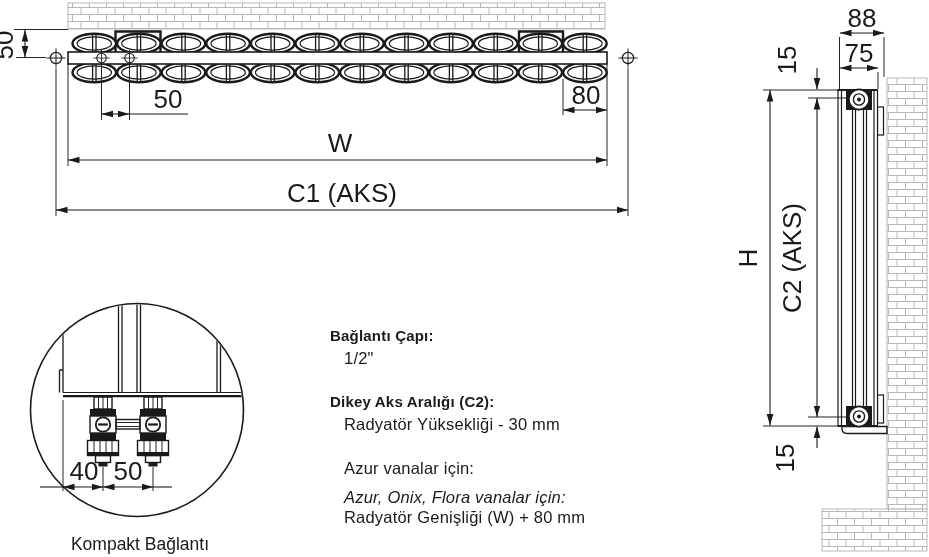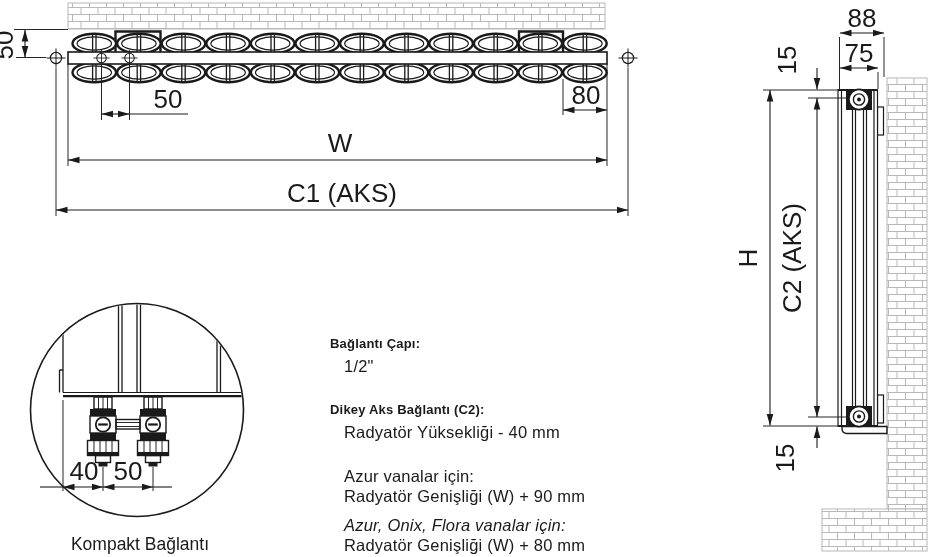--- a/index.html
+++ b/index.html
@@ -8,21 +8,21 @@
   svg{position:absolute;left:0;top:0;}
   .ln{stroke:#1a1a1a;fill:none;}
   .dim{stroke:#1a1a1a;stroke-width:1.1;fill:none;}
   .ext{stroke:#1a1a1a;stroke-width:0.95;fill:none;}
   .txt{font-family:"Liberation Sans",sans-serif;font-size:26px;fill:#1a1a1a;text-anchor:middle;}
   .txt-cap{font-family:"Liberation Sans",sans-serif;font-size:17.5px;fill:#1a1a1a;text-anchor:middle;}
   .wall{fill:url(#brick);stroke:#b8b8b8;stroke-width:1;}
   .specs{position:absolute;left:330px;top:317px;width:300px;color:#1a1a1a;
          font-size:16.5px;line-height:20px;letter-spacing:0.2px;}
   .specs .blk{margin:0 0 24px 0;}
-  .specs h3{margin:17px 0 2px 0;font-size:13px;line-height:20px;font-weight:bold;}
+  .specs h3{margin:9px 0 2px 0;font-size:15px;line-height:20px;font-weight:bold;}
   .specs p{margin:0 0 0 14px;}
   .specs .sub{margin-top:9px;font-style:italic;}
 </style>
 </head>
 <body>
 
 <div class="stage">
 
 <svg width="929" height="557" viewBox="0 0 929 557">
   <defs>
@@ -202,24 +202,23 @@
     <text class="txt-cap" x="140" y="550">Kompakt Bağlantı</text>
   </g>
 </svg>
 
 <div class="specs">
   <div class="blk">
     <h3>Bağlantı Çapı:</h3>
     <p>1/2"</p>
   </div>
   <div class="blk">
-    <h3>Dikey Aks Bağlantı (C2):</h3>
-    <p>Radyatör Yüksekliği - 40 mm</p>
+    <h3>Dikey Aks Aralığı (C2):</h3>
+    <p>Radyatör Yüksekliği - 30 mm</p>
   </div>
   <div class="blk">
     <p>Azur vanalar için:</p>
-    <p>Radyatör Genişliği (W) + 90 mm</p>
     <p class="sub">Azur, Onix, Flora vanalar için:</p>
     <p>Radyatör Genişliği (W) + 80 mm</p>
   </div>
 </div>
 
 </div>
 
 </body></html>

